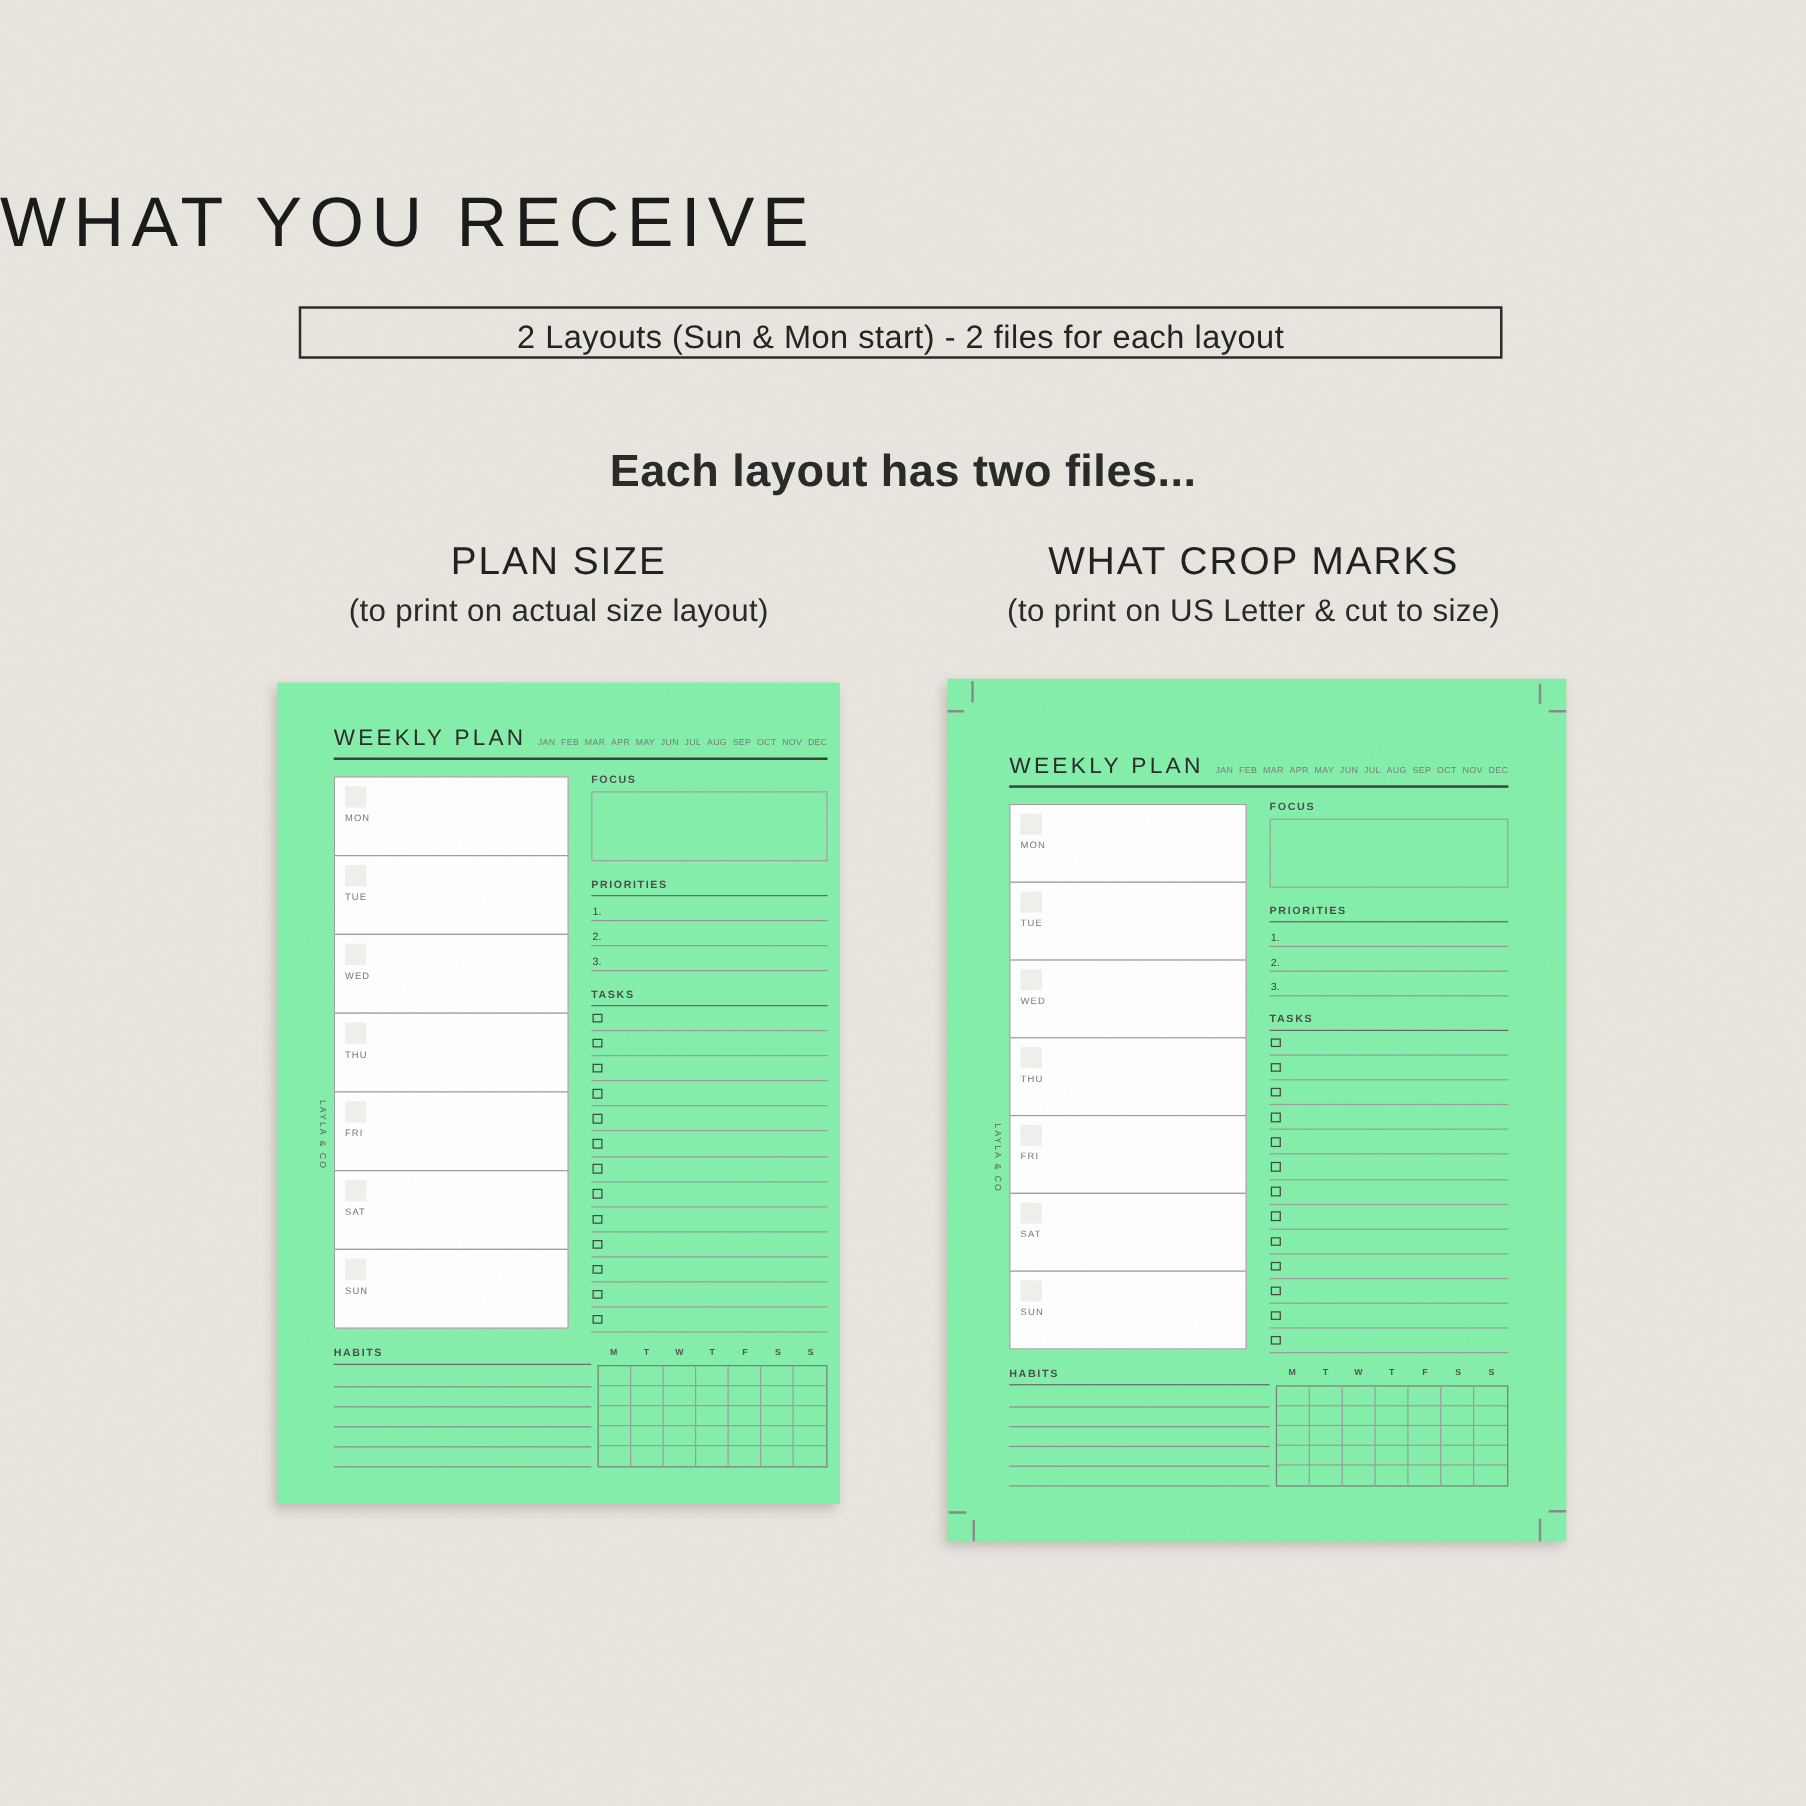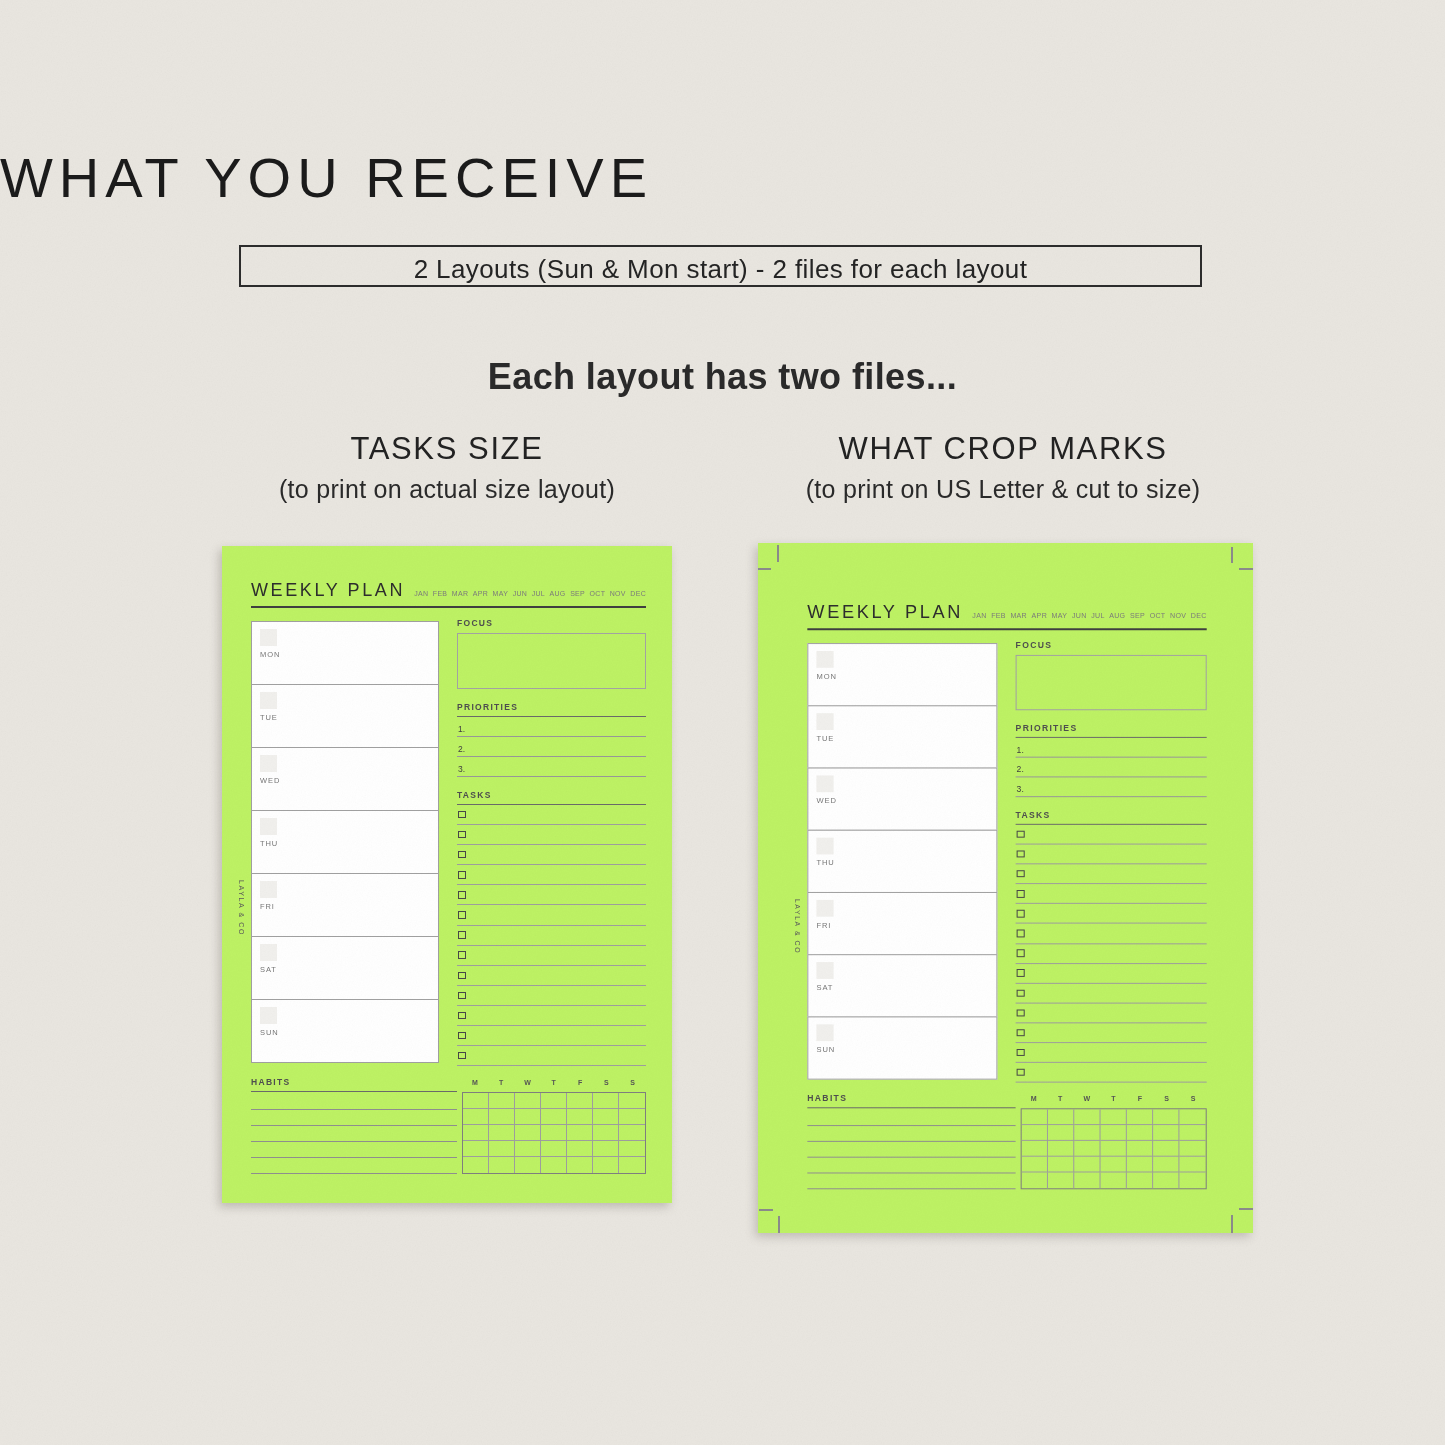--- a/index.html
+++ b/index.html
@@ -25,21 +25,21 @@
     position:absolute; top:356px; left:0; width:100%; text-align:center;
     font-size:36px; color:#2a2a2a; letter-spacing:0.4px;font-weight:bold;
   }
   .col-head { position:absolute; top:431px; text-align:center; }
   .col-head.left { left:192px; width:510px; }
   .col-head.right { left:738px; width:530px; }
   .col-head .h { font-size:31px; font-weight:400; letter-spacing:1.6px; color:#222; }
   .col-head .s { margin-top:8px; font-size:25px; color:#2a2a2a; letter-spacing:0.3px; }
 
   
-  .page { position:absolute; background:#bef264; }
+  .page { position:absolute; background:#86efac;padding-left:16px; }
   .page.page-left  { left:222px; top:546px; width:450px; height:657px; box-shadow:-3px 4px 9px rgba(105,100,88,0.32); }
   .page.page-right { left:758px; top:543px; width:495px; height:690px; box-shadow:-3px 4px 9px rgba(105,100,88,0.30); }
   .trim-mount { position:absolute; left:20px; top:26px; width:455px; height:642px; }
   .trim-mount .planner { transform:scale(1.0111,0.9877); transform-origin:0 0; }
 
   .cm { position:absolute; background:#8b8b8b; }
   .cm.v { width:2px; } .cm.h { height:2px; }
   .cm-tl-v { left:19px;  top:2px;    height:17px; }
   .cm-tl-h { left:0;     top:25px;   width:13px; }
   .cm-tr-v { left:473px; top:4px;    height:16px; }
@@ -102,21 +102,21 @@
 
   <div class="main-title">WHAT YOU RECEIVE</div>
 
   <div class="subtitle-box">
     <span>2 Layouts (Sun &amp; Mon start) - 2 files for each layout</span>
   </div>
 
   <div class="intro">Each layout has two files...</div>
 
   <div class="col-head left">
-    <div class="h">TASKS SIZE</div>
+    <div class="h">PLAN SIZE</div>
     <div class="s">(to print on actual size layout)</div>
   </div>
 
   <div class="col-head right">
     <div class="h">WHAT CROP MARKS</div>
     <div class="s">(to print on US Letter &amp; cut to size)</div>
   </div>
 
   <div class="page page-left">
     <div>

